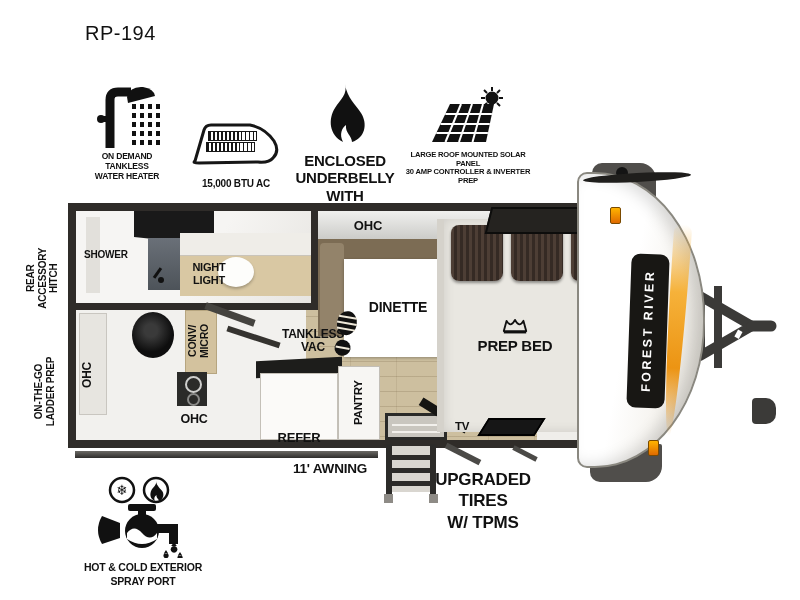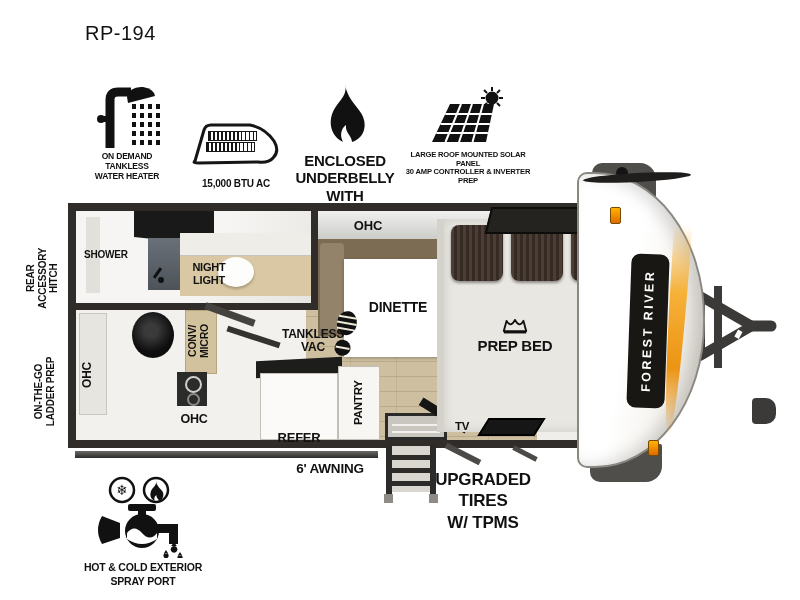--- a/index.html
+++ b/index.html
@@ -208,21 +208,21 @@
     <div class="abs" style="left:4px;top:-1px;width:108px;height:9px;background:#1f1e1c;border-radius:50%;transform:rotate(-3deg);"></div>
     <div class="abs" style="left:88px;top:50px;width:18px;height:212px;background:linear-gradient(180deg,rgba(255,200,80,0) 0%,#f6b23a 32%,#ec9413 68%,rgba(236,148,19,0) 100%);border-radius:50%/4% 4% 96% 96%;transform:rotate(4deg);"></div>
     <div class="abs" style="left:50px;top:80px;width:38px;height:154px;background:#181714;border-radius:9px;transform:rotate(2deg);">
       <div class="abs b vtext ctr" style="left:12px;top:8px;height:138px;font-size:12.5px;color:#fff;letter-spacing:2.5px;width:14px;">FOREST RIVER</div>
     </div>
     <div class="abs" style="left:31px;top:33px;width:9px;height:15px;background:linear-gradient(180deg,#ffb400,#e06a00);border:1px solid #7a4a00;border-radius:2px;"></div>
     <div class="abs" style="left:69px;top:266px;width:9px;height:14px;background:linear-gradient(180deg,#ffb400,#e06a00);border:1px solid #7a4a00;border-radius:2px;"></div>
   </div>
 
   <div class="abs" style="left:75px;top:451px;width:303px;height:7px;background:linear-gradient(180deg,#6b6965,#2e2d2b);z-index:2;"></div>
-  <div class="abs b ctr lbl" style="left:270px;top:461px;width:120px;font-size:13.5px;">6' AWNING</div>
+  <div class="abs b ctr lbl" style="left:270px;top:461px;width:120px;font-size:13.5px;">11' AWNING</div>
 
   <svg class="abs" style="left:384px;top:444px;z-index:2;" width="56" height="60" viewBox="0 0 56 60">
     <rect x="8" y="2" width="38" height="46" fill="#d9d6d0"></rect>
     <rect x="2" y="0" width="6" height="50" fill="#2c2b29"></rect>
     <rect x="46" y="0" width="6" height="50" fill="#2c2b29"></rect>
     <rect x="2" y="11" width="50" height="5" fill="#2c2b29"></rect>
     <rect x="2" y="24" width="50" height="5" fill="#2c2b29"></rect>
     <rect x="2" y="37" width="50" height="5" fill="#2c2b29"></rect>
     <rect x="0" y="50" width="9" height="9" fill="#8e8b86"></rect>
     <rect x="45" y="50" width="9" height="9" fill="#8e8b86"></rect>

